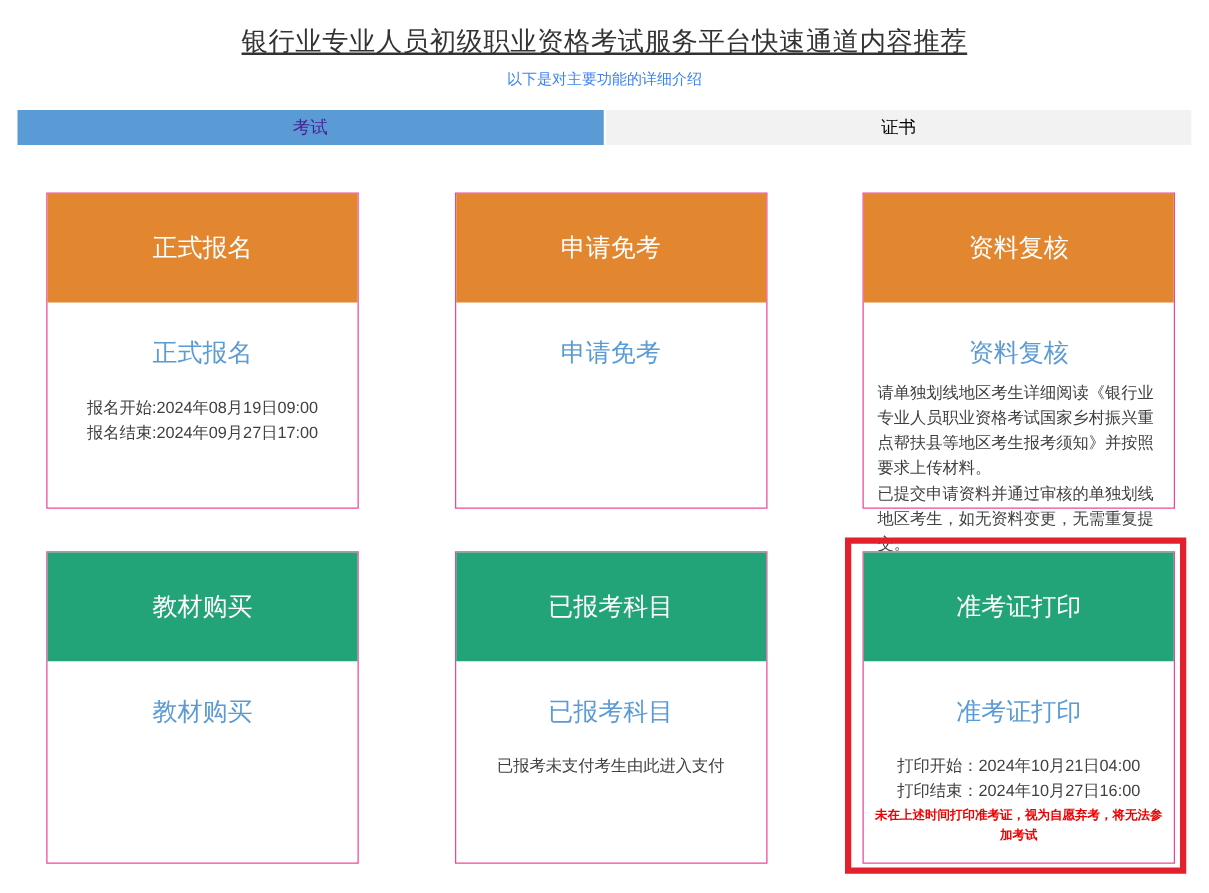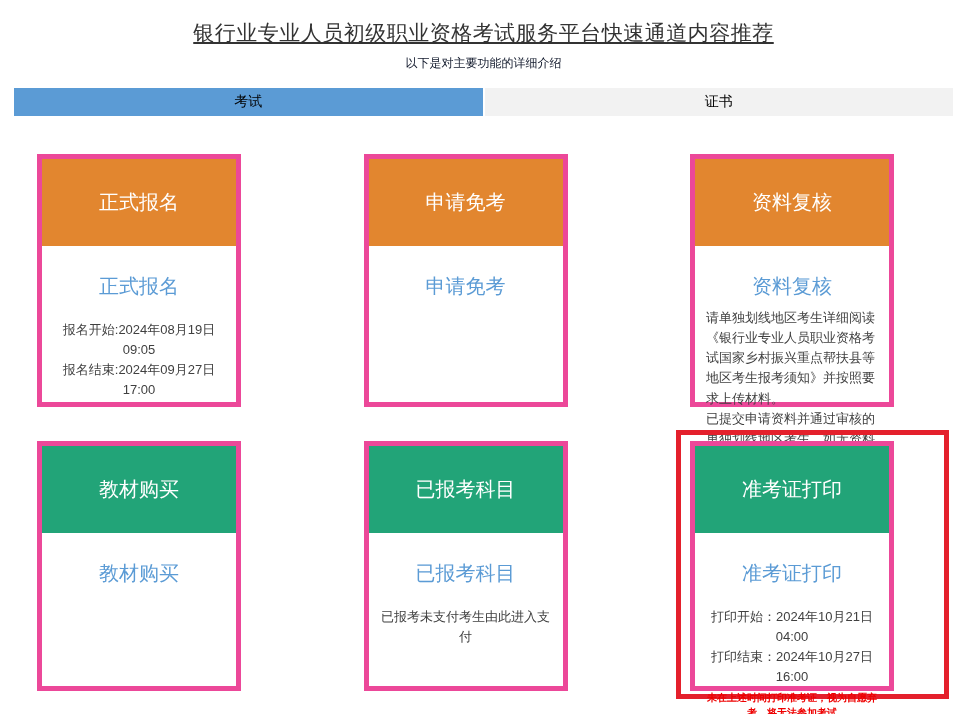--- a/index.html
+++ b/index.html
@@ -1,33 +1,33 @@
 <!DOCTYPE html>
 <html><head>
 <meta charset="utf-8">
 <style>
   * { margin:0; padding:0; box-sizing:border-box; }
   html,body { width:967px; height:714px; background:#ffffff;
     font-family:"Liberation Sans","DejaVu Sans",sans-serif; overflow:hidden; }
 
   .page-title { text-align:center; margin-top:19px; font-size:21px;
     color:#333333; font-weight:400; letter-spacing:0.5px;text-decoration:underline; }
-  .page-subtitle { text-align:center; margin-top:8px; font-size:12px; color:#0f172a; }
+  .page-subtitle { text-align:center; margin-top:8px; font-size:12px; color:#3b82f6; }
 
   .tabs { display:flex; margin:16px 14px 0 14px; height:28px; gap:2px; }
   .tab { flex:1; display:flex; align-items:center; justify-content:center;
     font-size:14px; cursor:pointer; }
-  .tab.active { background:#5b9bd5; color:#000000; }
+  .tab.active { background:#5b9bd5; color:#4c1d95; }
   .tab.inactive { background:#f2f2f2; color:#000000; }
 
   .cards { display:grid; grid-template-columns:repeat(3,250px);
     justify-content:space-between; row-gap:34px; margin:38px 27px 0 37px; }
   .cell { position:relative; }
-  .card { position:relative; border:5px solid #ec4899; background:#ffffff;
-    height:253px; width:204px; }
+  .card { position:relative; border:1px solid #ec4899; background:#ffffff;
+    height:253px; width:250px; }
   .cell.row2 .card { height:250px; }
 
   .card-header { height:87px; display:flex; align-items:center; justify-content:center;
     color:#ffffff; font-size:20px; }
   .card-header.orange { background:#e2862f; }
   .card-header.green  { background:#22a478; }
 
   .card-link { display:block; text-align:center; margin-top:27px;
     font-size:20px; color:#5b9bd5; text-decoration:none; cursor:pointer; }
 
@@ -54,21 +54,21 @@
   <div class="tab inactive">证书</div>
 </div>
 
 <div class="cards">
 
   <div class="cell">
     <div class="card">
       <div class="card-header orange">正式报名</div>
       <a class="card-link">正式报名</a>
       <div class="card-body center">
-        <div>报名开始:2024年08月19日09:05</div>
+        <div>报名开始:2024年08月19日09:00</div>
         <div>报名结束:2024年09月27日17:00</div>
       </div>
     </div>
   </div>
 
   <div class="cell">
     <div class="card">
       <div class="card-header orange">申请免考</div>
       <a class="card-link">申请免考</a>
     </div>

